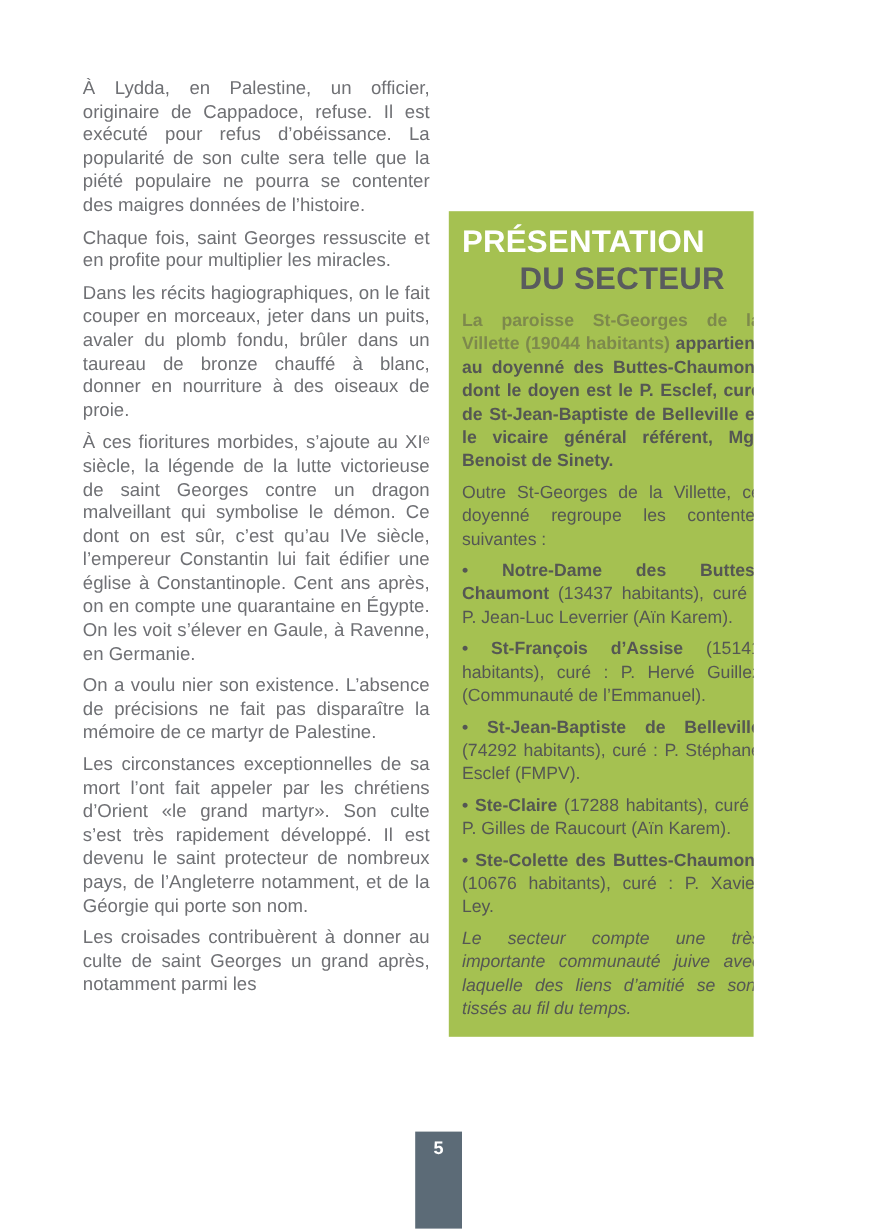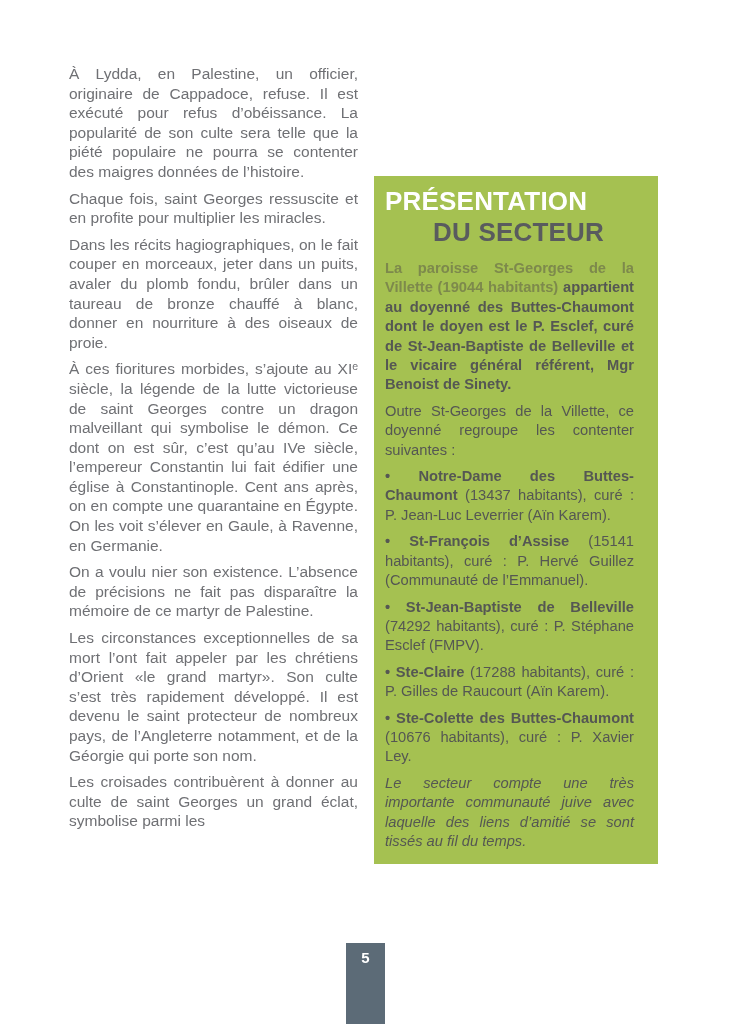--- a/index.html
+++ b/index.html
@@ -3,21 +3,21 @@
 <meta charset="utf-8">
 <style>
   html, body { margin: 0; padding: 0; }
   body {
     width: 730px; height: 1024px;
     background: #ffffff;
     font-family: "Liberation Sans", "DejaVu Sans", sans-serif;
   }
   .page {
     position: relative;
-    width: 730px; height: 1024px;
+    width: 628px; height: 1024px;
     background: #ffffff;
     overflow: hidden;
   }
   .columns {
     position: absolute;
     left: 69px; top: 64px;
     width: 588px;
     display: flex;
     gap: 18px;
   }
@@ -86,21 +86,21 @@
 <div class="page">
   <div class="columns">
 
     <div class="col-left">
       <p class="body-par">À Lydda, en Palestine, un officier, originaire de Cappadoce, refuse. Il est exécuté pour refus d’obéissance. La popularité de son culte sera telle que la piété populaire ne pourra se contenter des maigres données de l’histoire.</p>
       <p class="body-par">Chaque fois, saint Georges ressuscite et en profite pour multiplier les miracles.</p>
       <p class="body-par">Dans les récits hagiographiques, on le fait couper en morceaux, jeter dans un puits, avaler du plomb fondu, brûler dans un taureau de bronze chauffé à blanc, donner en nourriture à des oiseaux de proie.</p>
       <p class="body-par">À ces fioritures morbides, s’ajoute au XIᵉ siècle, la légende de la lutte victorieuse de saint Georges contre un dragon malveillant qui symbolise le démon. Ce dont on est sûr, c’est qu’au IVe siècle, l’empereur Constantin lui fait édifier une église à Constantinople. Cent ans après, on en compte une quarantaine en Égypte. On les voit s’élever en Gaule, à Ravenne, en Germanie.</p>
       <p class="body-par">On a voulu nier son existence. L’absence de précisions ne fait pas disparaître la mémoire de ce martyr de Palestine.</p>
       <p class="body-par">Les circonstances exceptionnelles de sa mort l’ont fait appeler par les chrétiens d’Orient «le grand martyr». Son culte s’est très rapidement développé. Il est devenu le saint protecteur de nombreux pays, de l’Angleterre notamment, et de la Géorgie qui porte son nom.</p>
-      <p class="body-par">Les croisades contribuèrent à donner au culte de saint Georges un grand éclat, symbolise parmi les</p>
+      <p class="body-par">Les croisades contribuèrent à donner au culte de saint Georges un grand après, notamment parmi les</p>
     </div>
 
     <div class="col-right">
 
       <div class="green-box">
         <h2 class="box-title">
             <span class="t1">PRÉSENTATION</span>
             <span class="t2">DU SECTEUR</span>
           </h2>
 

